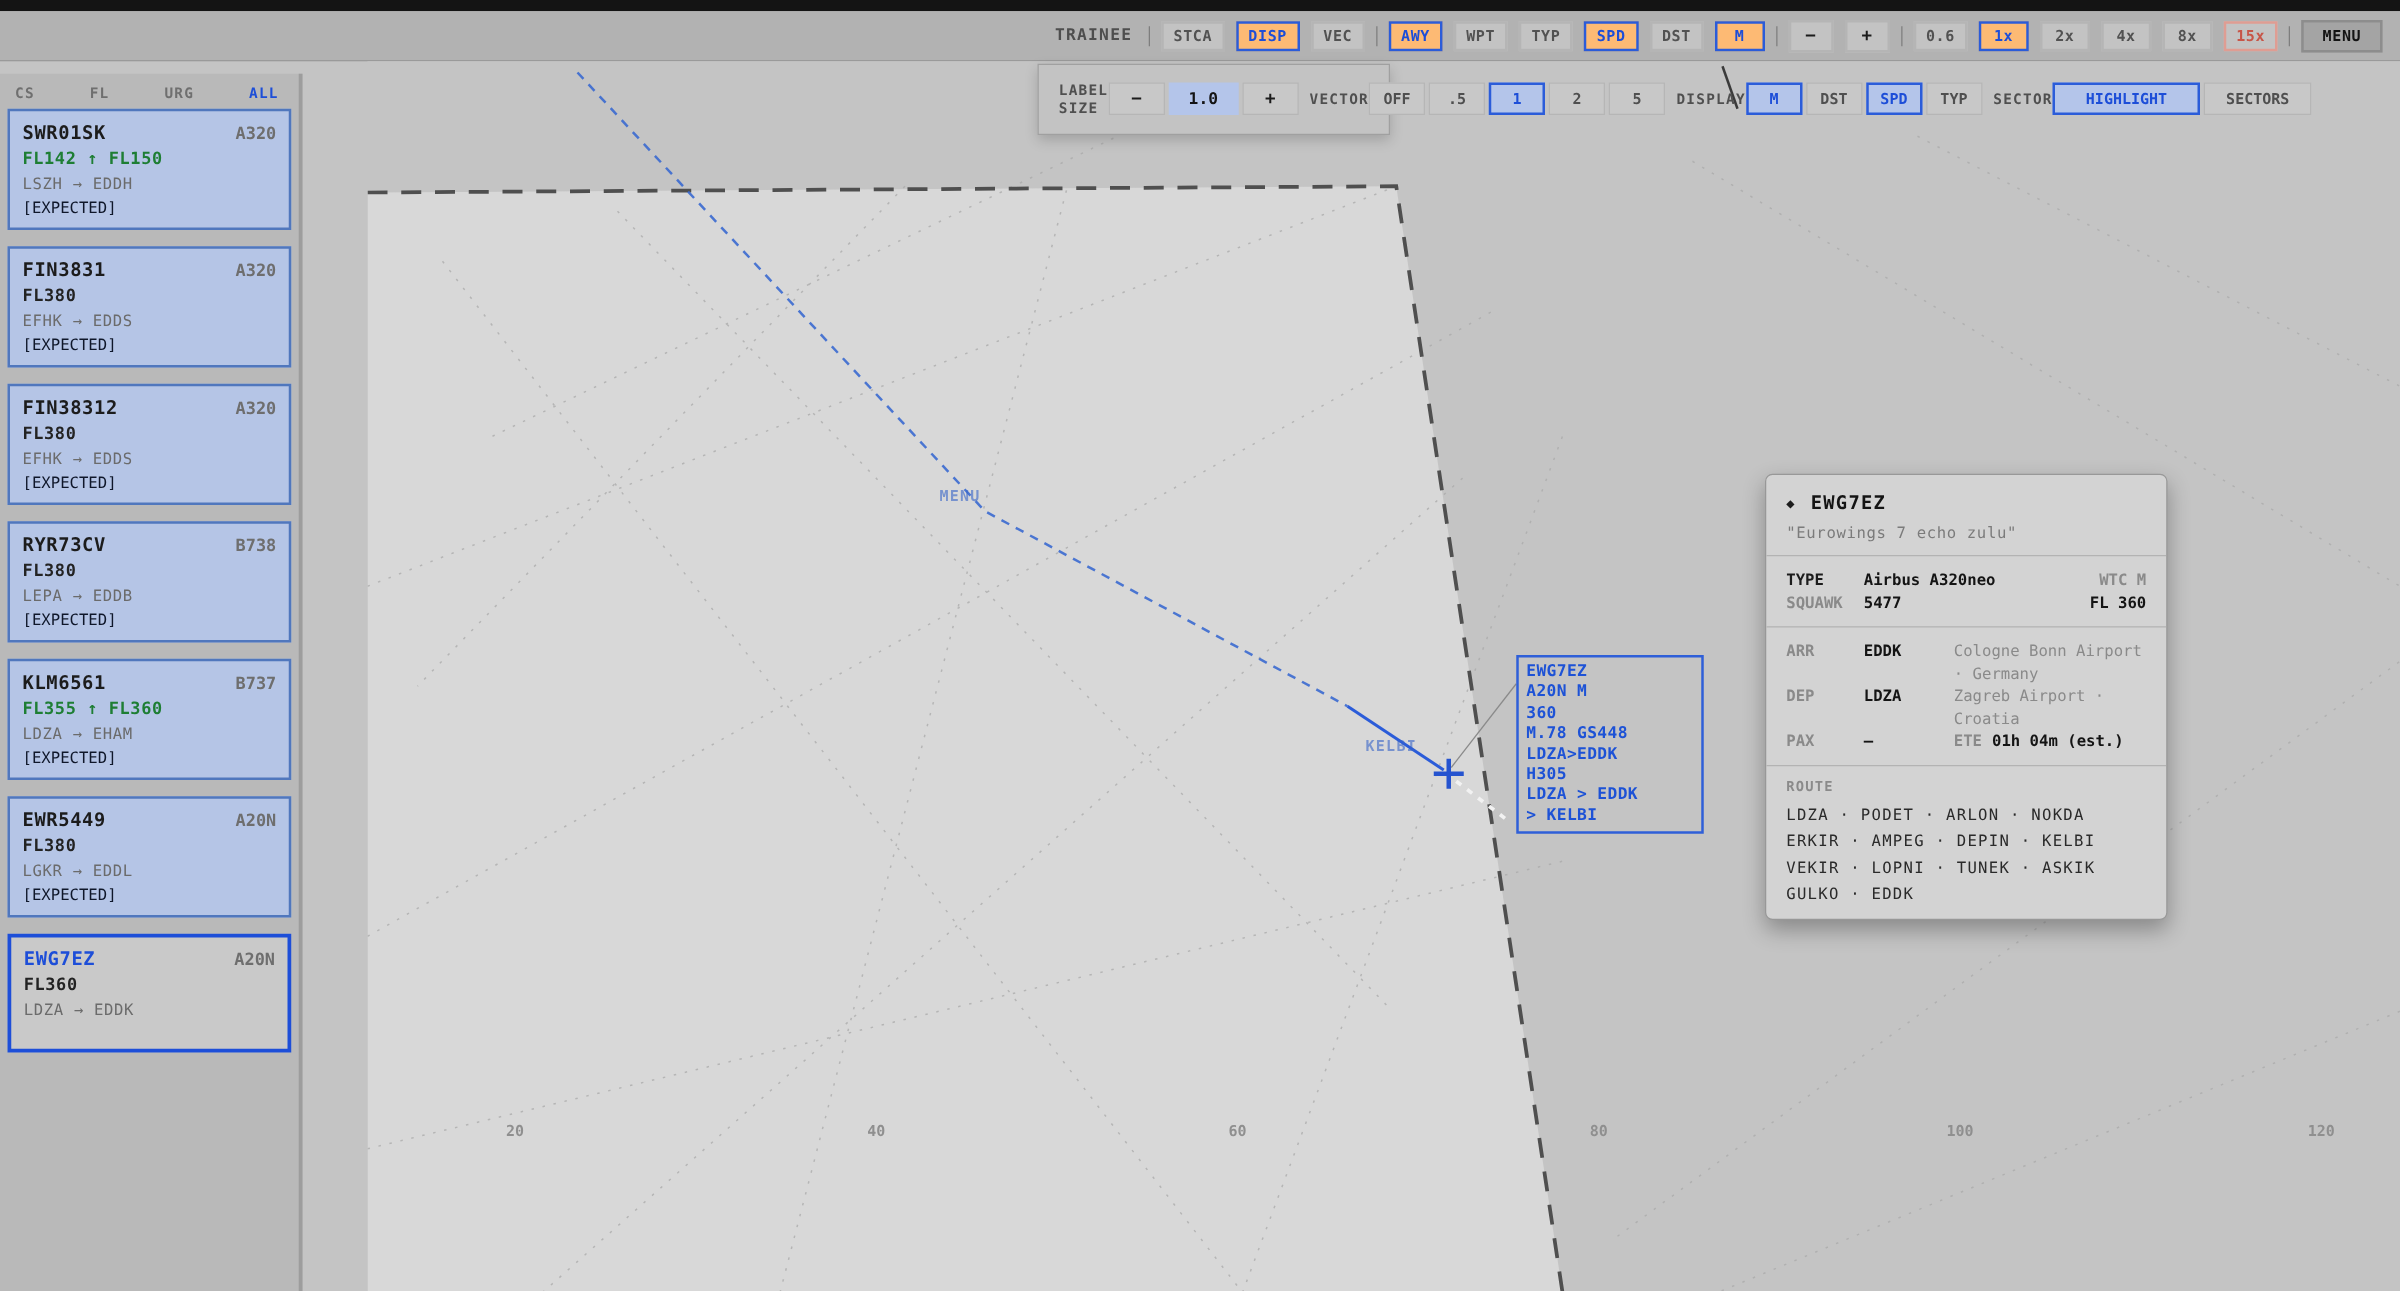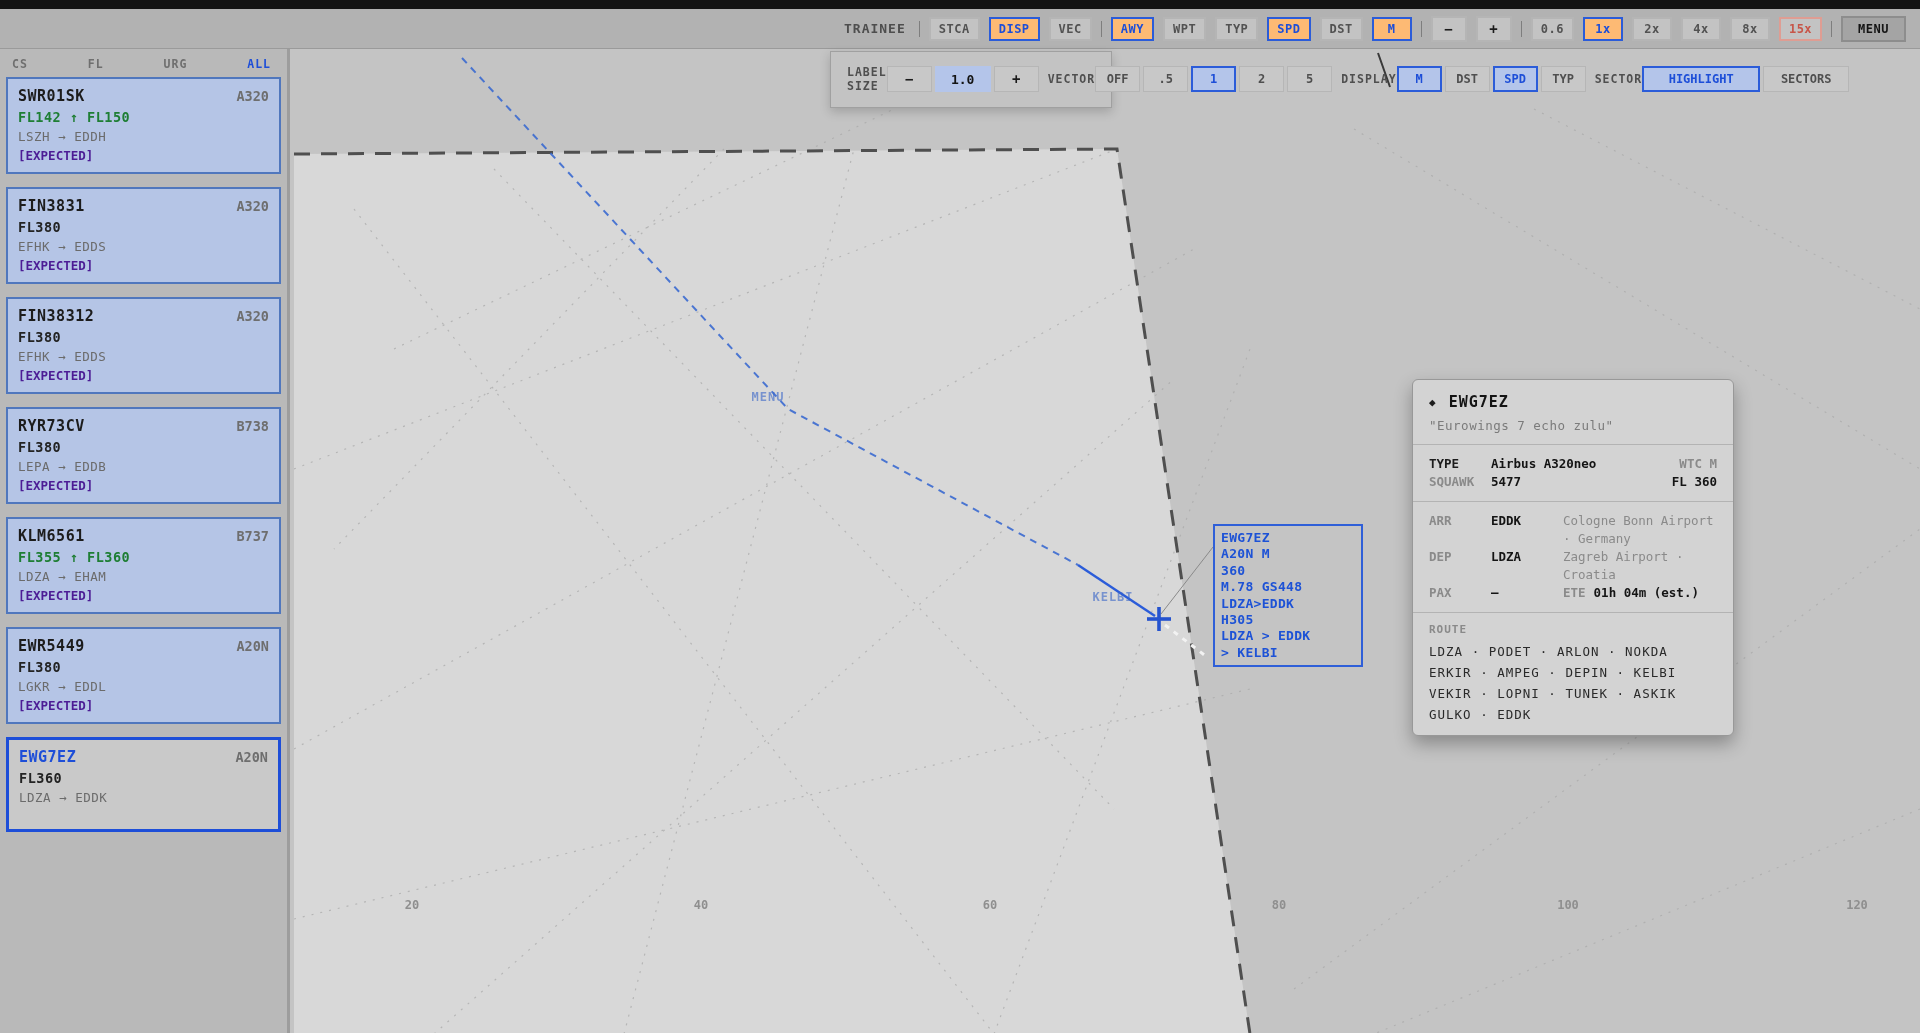--- a/index.html
+++ b/index.html
@@ -25,35 +25,35 @@
     min-width:40px; padding:3px 8px; font-weight:bold; font-size:12px;
     color:#525252; background:#c3c3c3; border:2px solid #b5b5b5; letter-spacing:.5px;
   }
   .btn.active { background:#fdba74; border-color:#2b5cd9; color:#1d4ed8; }
   .btn.warning { border-color:#df9d93; color:#c75548; }
   .btn.menu { background:#a4a4a4; border-color:#8d8d8d; color:#141414; padding:4px 15px; }
   .btn.sign { color:#1b1b1b; font-size:14px; min-width:36px; }
 
   
   #sidebar {
-    position:absolute; left:0; top:49px; width:290px; bottom:0;
+    position:absolute; left:0; top:59px; width:242px; bottom:0;
     background:#b9b9b9; border-right:3px solid #9d9d9d; overflow:hidden;
   }
   #strip-tabs { display:flex; justify-content:space-between; padding:8px 16px 6px 12px;
     font-size:11.5px; font-weight:bold; color:#6f6f6f; letter-spacing:1px; }
   #strip-tabs .tab.active { color:#1d4ed8; }
   #strip-list { padding:0 6px; }
   .strip { background:#b5c5e6; border:2px solid #5077bd; padding:8px 10px 9px; margin-bottom:13px; }
   .strip .row1 { display:flex; justify-content:space-between; align-items:baseline; }
   .cs { font-size:15px; font-weight:bold; color:#1c1c1c; letter-spacing:.5px; }
   .actype { font-size:13.5px; font-weight:bold; color:#6e6e6e; }
   .fl { font-size:13.5px; font-weight:bold; color:#232323; margin-top:4px; letter-spacing:.5px; }
   .fl.climb { color:#1e7e34; }
   .strip-route { font-size:12.5px; color:#6b6b6b; margin-top:4px; letter-spacing:.5px; }
-  .strip-status { font-size:12.5px; font-weight:bold; color:#4c1d95; margin-top:4px; }
+  .strip-status { font-size:12.5px; font-weight:normal; color:#0f172a; margin-top:4px; }
   .strip.selected { background:#c9c9c9; border:3px solid #1d4ed8; padding-bottom:24px; }
   .strip.selected .cs { color:#1d4ed8; }
 
   
   #map { position:absolute; left:294px; top:49px; right:0; bottom:0; background:#c4c4c4; }
   #radar-svg { position:absolute; left:0; top:0; }
   .map-label { position:absolute; font-size:12px; font-weight:bold; color:rgba(55,100,200,.6);
     letter-spacing:1px; text-align:center; width:64px; }
   .scale-label { position:absolute; font-size:12px; font-weight:bold; color:#8f8f8f; width:34px; text-align:center; }
   #datablock {

